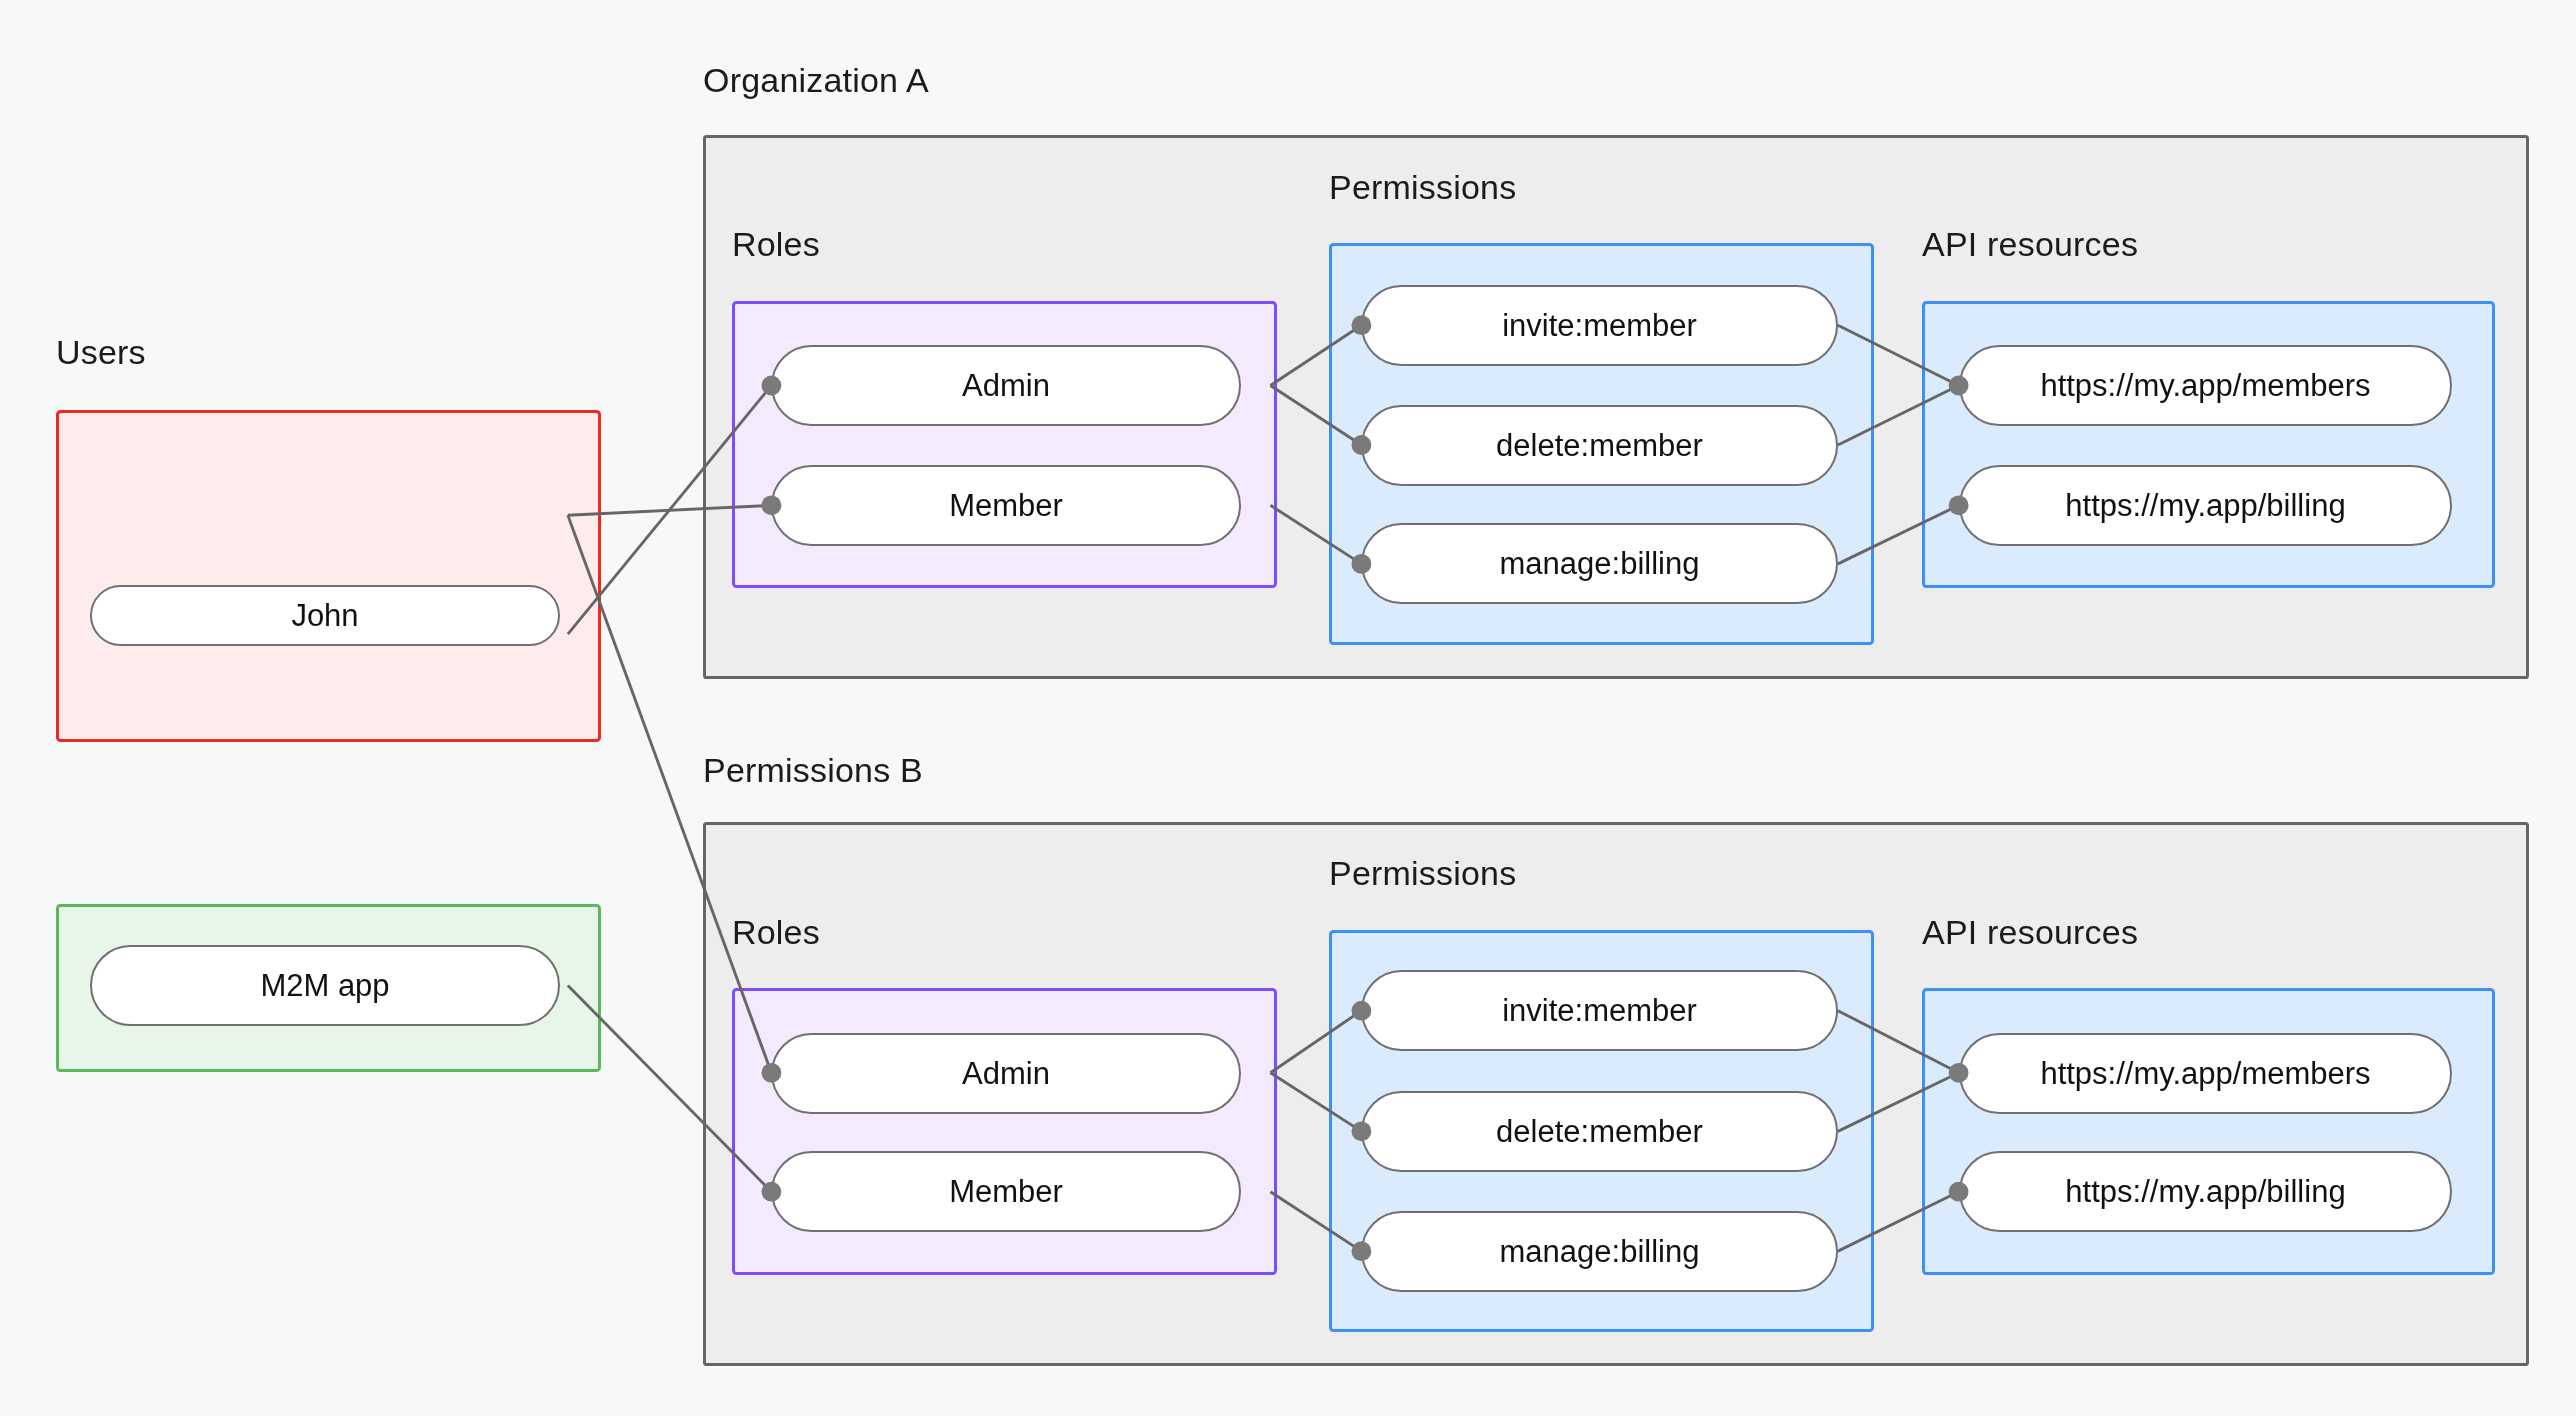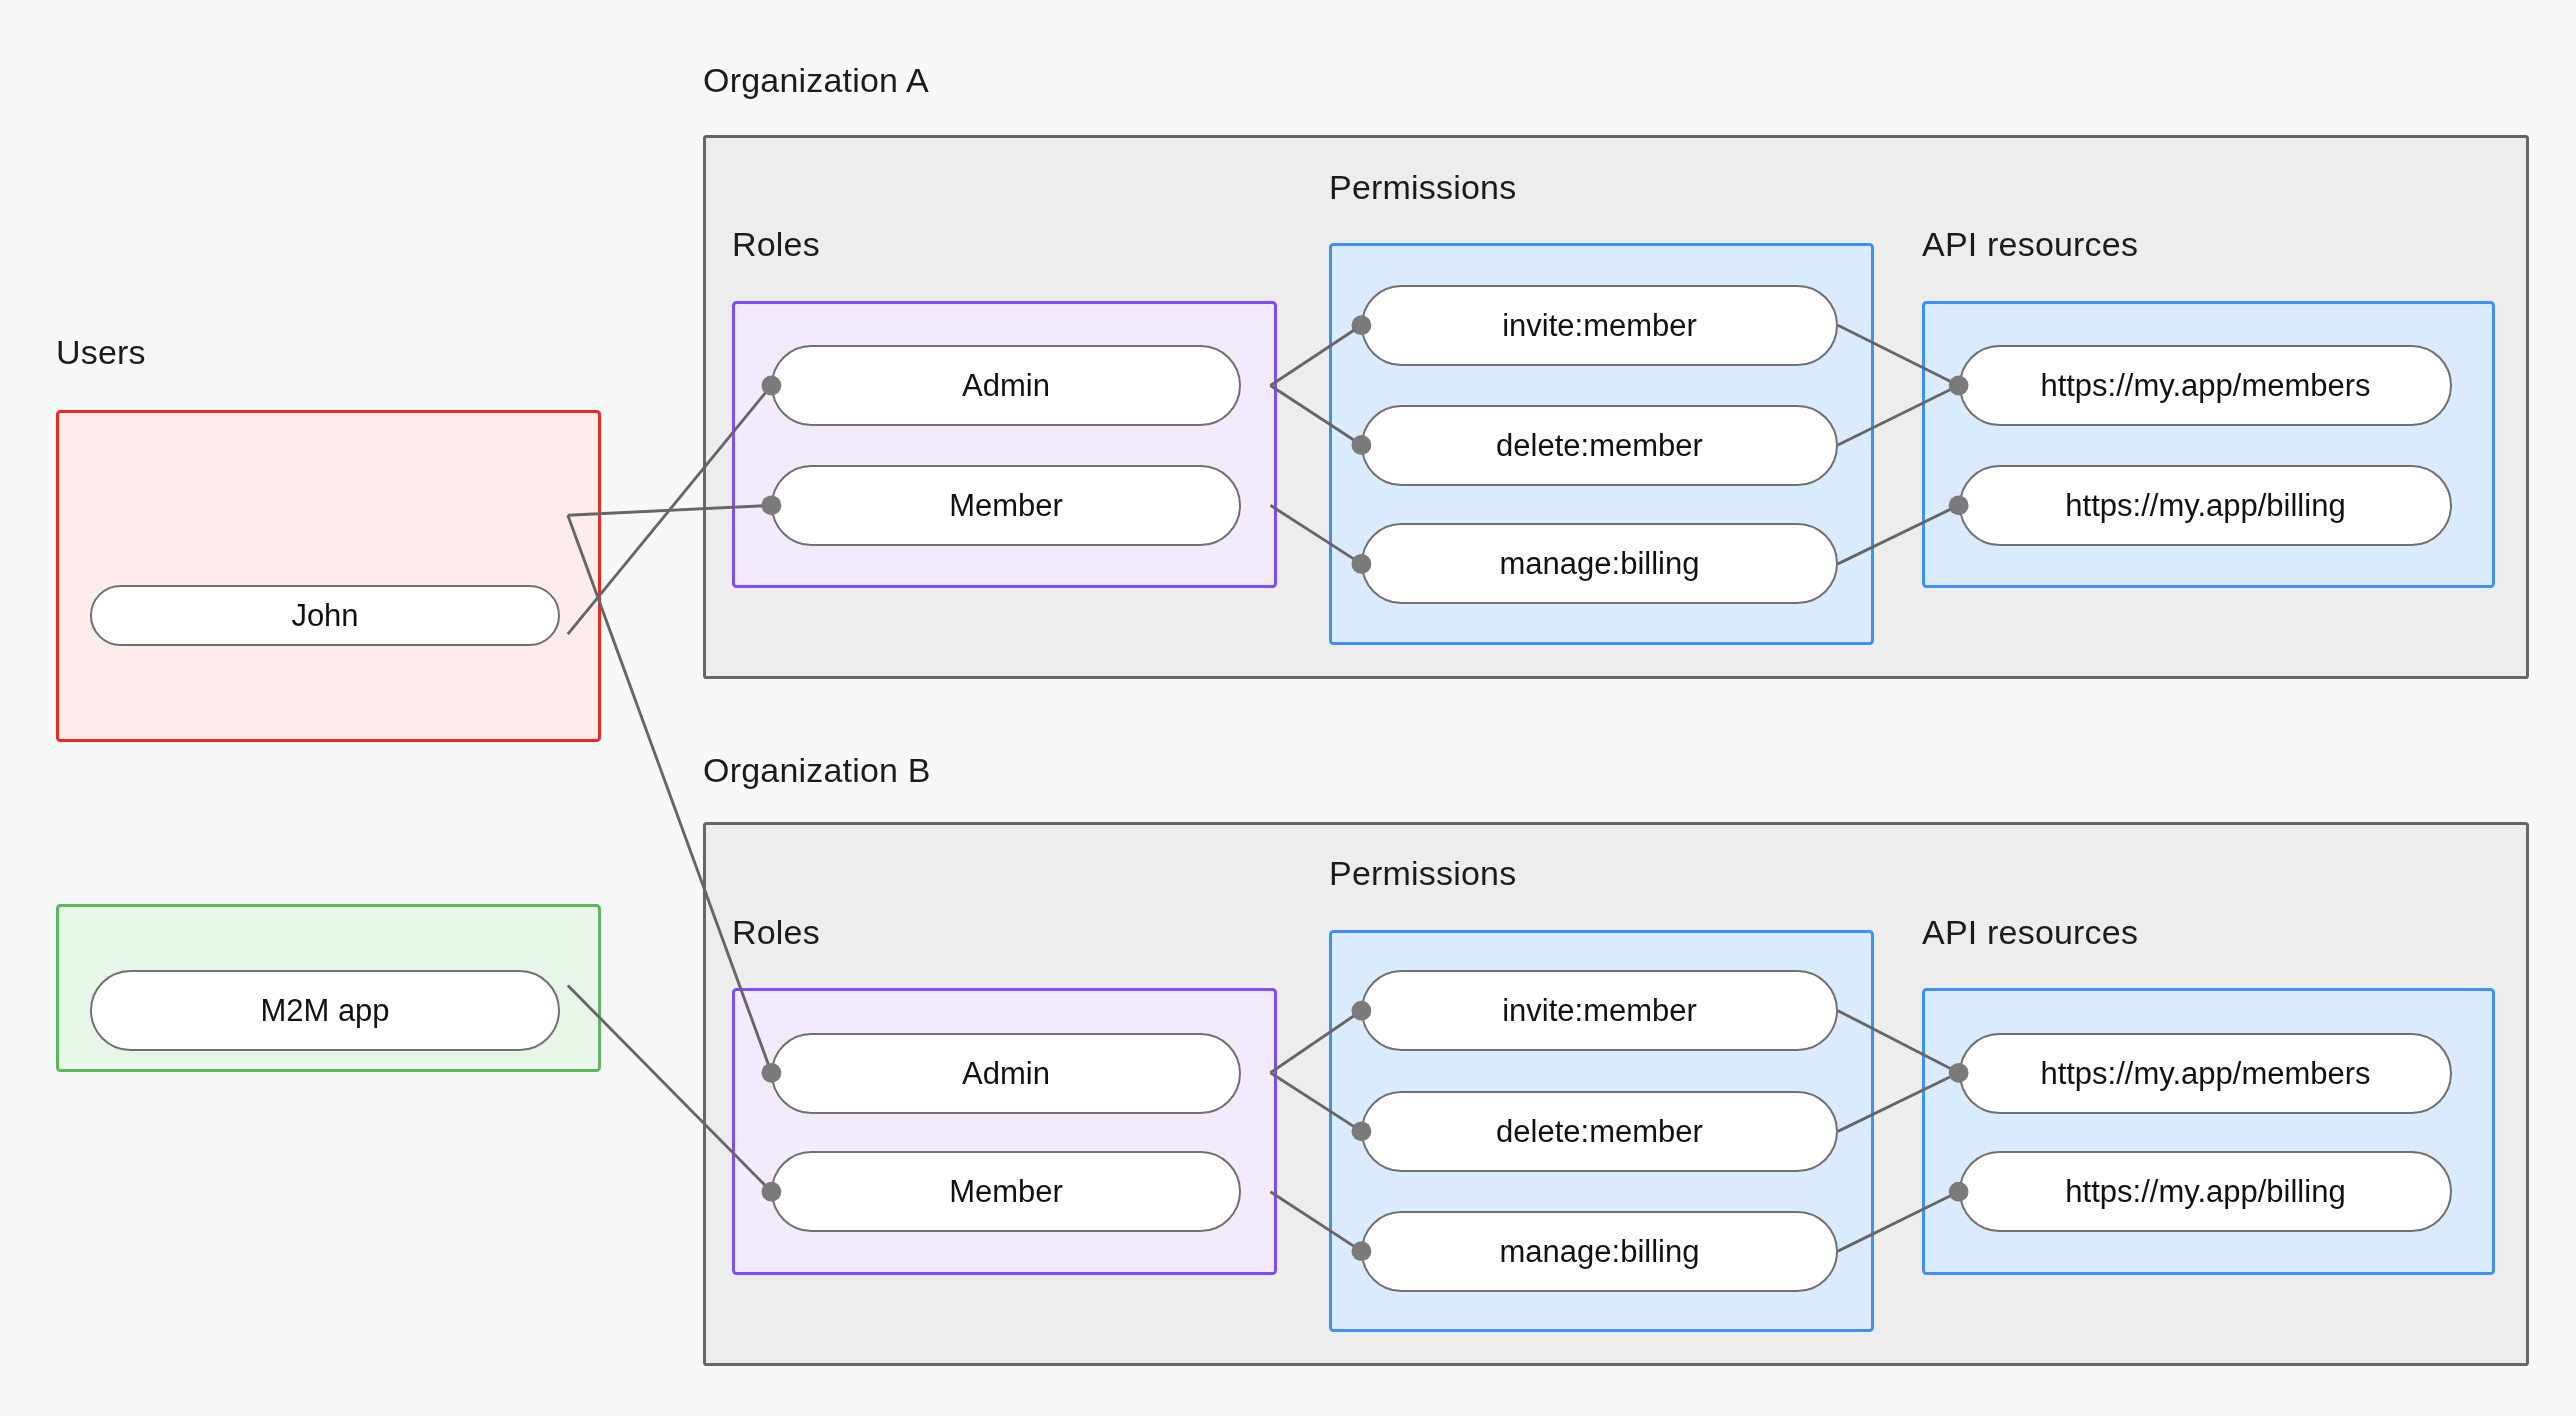--- a/index.html
+++ b/index.html
@@ -115,42 +115,42 @@
     <circle class="endpoint" cx="1511" cy="1389" r="11"></circle>
     <circle class="endpoint" cx="2174" cy="1191" r="11"></circle>
     <circle class="endpoint" cx="2174" cy="1323" r="11"></circle>
   </svg>
 
   <div class="group-label" style="left:56px; top:333px;">Users</div>
   <div class="sub-box users" style="left:56px; top:410px; width:539px; height:326px;"></div>
   <div class="pill" style="left:90px; top:585px; width:470px; height:61px;">John</div>
 
   <div class="sub-box m2m" style="left:56px; top:904px; width:539px; height:162px;"></div>
-  <div class="pill" style="left:90px; top:970px; width:470px; height:81px;">M2M app</div>
+  <div class="pill" style="left:90px; top:945px; width:470px; height:81px;">M2M app</div>
 
   <div class="group-label" style="left:703px; top:61px;">Organization A</div>
   <div class="org-box" style="left:703px; top:135px; width:1820px; height:538px;"></div>
 
   <div class="group-label" style="left:732px; top:225px;">Roles</div>
   <div class="sub-box roles" style="left:732px; top:301px; width:539px; height:281px;"></div>
   <div class="pill" style="left:771px; top:345px; width:470px; height:81px;">Admin</div>
   <div class="pill" style="left:771px; top:465px; width:470px; height:81px;">Member</div>
 
   <div class="group-label" style="left:1329px; top:168px;">Permissions</div>
   <div class="sub-box perms" style="left:1329px; top:243px; width:539px; height:396px;"></div>
   <div class="pill" style="left:1361px; top:285px; width:477px; height:81px;">invite:member</div>
   <div class="pill" style="left:1361px; top:405px; width:477px; height:81px;">delete:member</div>
   <div class="pill" style="left:1361px; top:523px; width:477px; height:81px;">manage:billing</div>
 
   <div class="group-label" style="left:1922px; top:225px;">API resources</div>
   <div class="sub-box apis" style="left:1922px; top:301px; width:567px; height:281px;"></div>
   <div class="pill" style="left:1959px; top:345px; width:493px; height:81px;">https://my.app/members</div>
   <div class="pill" style="left:1959px; top:465px; width:493px; height:81px;">https://my.app/billing</div>
 
-  <div class="group-label" style="left:703px; top:751px;">Organization B</div>
+  <div class="group-label" style="left:703px; top:751px;">Permissions B</div>
   <div class="org-box" style="left:703px; top:822px; width:1820px; height:538px;"></div>
 
   <div class="group-label" style="left:732px; top:913px;">Roles</div>
   <div class="sub-box roles" style="left:732px; top:988px; width:539px; height:281px;"></div>
   <div class="pill" style="left:771px; top:1033px; width:470px; height:81px;">Admin</div>
   <div class="pill" style="left:771px; top:1151px; width:470px; height:81px;">Member</div>
 
   <div class="group-label" style="left:1329px; top:854px;">Permissions</div>
   <div class="sub-box perms" style="left:1329px; top:930px; width:539px; height:396px;"></div>
   <div class="pill" style="left:1361px; top:970px; width:477px; height:81px;">invite:member</div>

